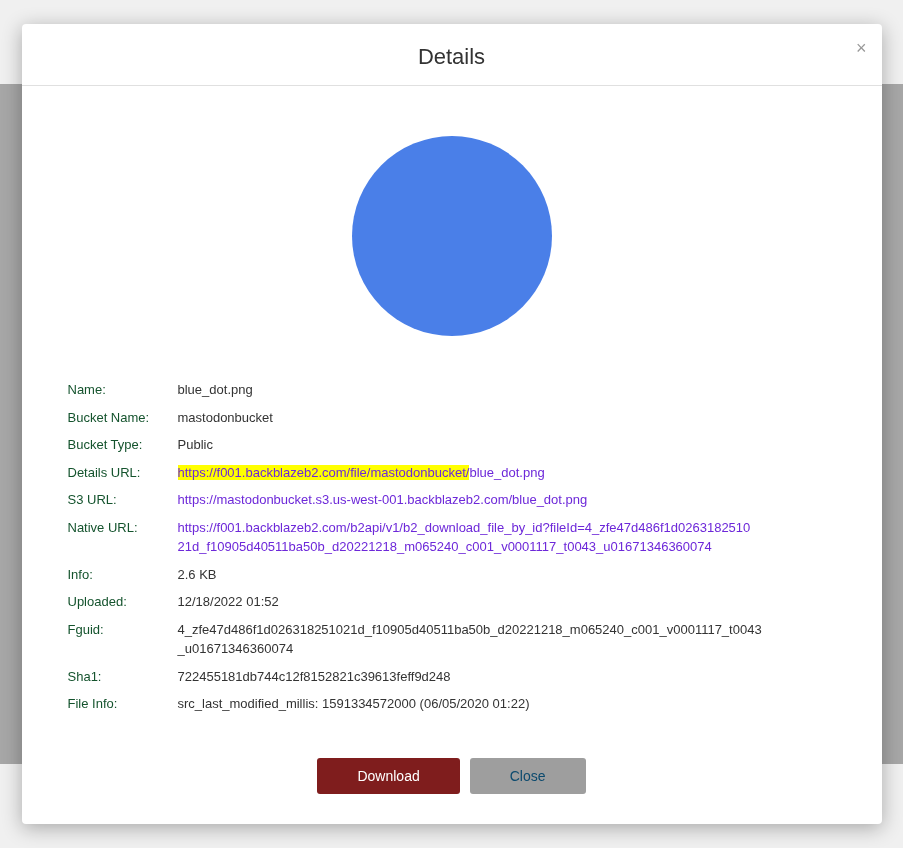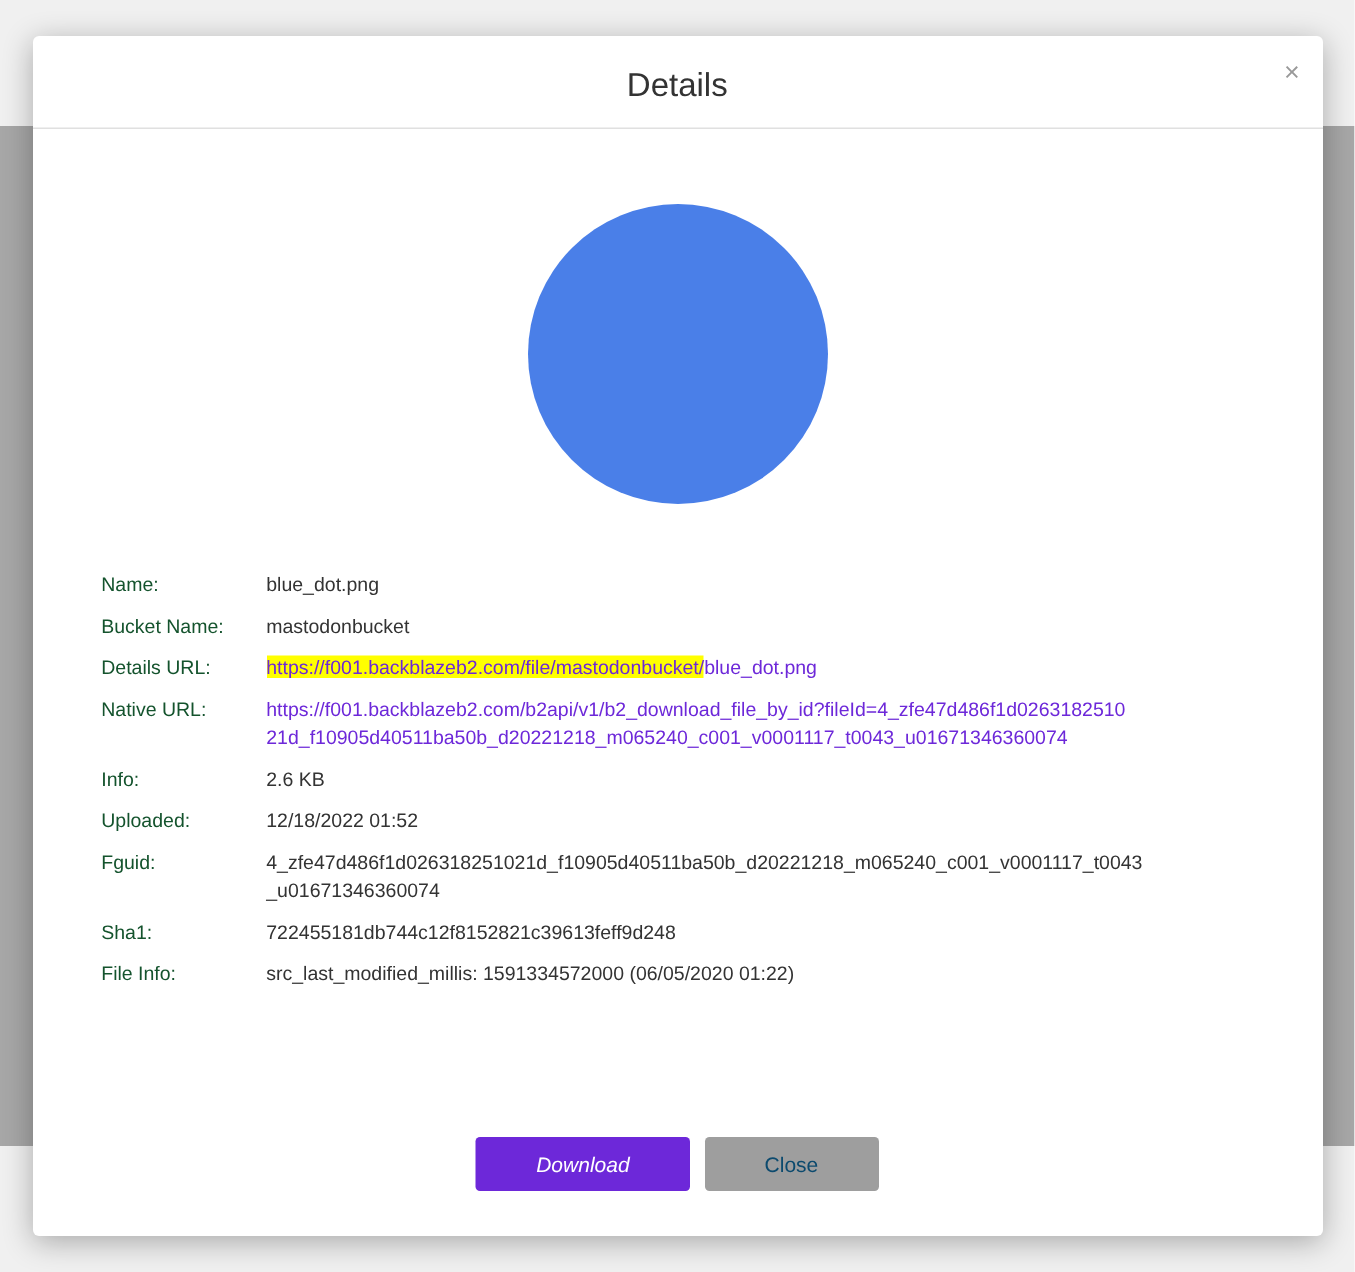--- a/index.html
+++ b/index.html
@@ -115,29 +115,28 @@
     }
 
     .modal-footer {
       padding: 20px 40px 30px;
       display: flex;
       justify-content: center;
       gap: 10px;
     }
 
     .btn-download {
-      background: #6d28d9;
+      background: #7f1d1d;
       color: white;
       border: none;
       padding: 10px 40px;
       font-size: 14px;
       border-radius: 3px;
       cursor: pointer;
       min-width: 130px;
-      font-style: italic;
     }
 
     .btn-close {
       background: #9e9e9e;
       color: #0c4a6e;
       border: none;
       padding: 10px 40px;
       font-size: 14px;
       border-radius: 3px;
       cursor: pointer;
@@ -164,28 +163,38 @@
         <tbody>
           <tr>
             <td>Name:</td>
             <td>blue_dot.png</td>
           </tr>
           <tr>
             <td>Bucket Name:</td>
             <td>mastodonbucket</td>
           </tr>
           <tr>
+            <td>Bucket Type:</td>
+            <td>Public</td>
+          </tr>
+          <tr>
             <td>Details URL:</td>
             <td>
               <a class="link-text">
                 <span class="link-highlighted">https://f001.backblazeb2.com/file/mastodonbucket/</span><span>blue_dot.png</span>
               </a>
             </td>
           </tr>
           <tr>
+            <td>S3 URL:</td>
+            <td>
+              <a class="link-text">https://mastodonbucket.s3.us-west-001.backblazeb2.com/blue_dot.png</a>
+            </td>
+          </tr>
+          <tr>
             <td>Native URL:</td>
             <td>
               <a class="link-text">https://f001.backblazeb2.com/b2api/v1/b2_download_file_by_id?fileId=4_zfe47d486f1d0263182510<br>21d_f10905d40511ba50b_d20221218_m065240_c001_v0001117_t0043_u01671346360074</a>
             </td>
           </tr>
           <tr>
             <td>Info:</td>
             <td>2.6 KB</td>
           </tr>
           <tr>

